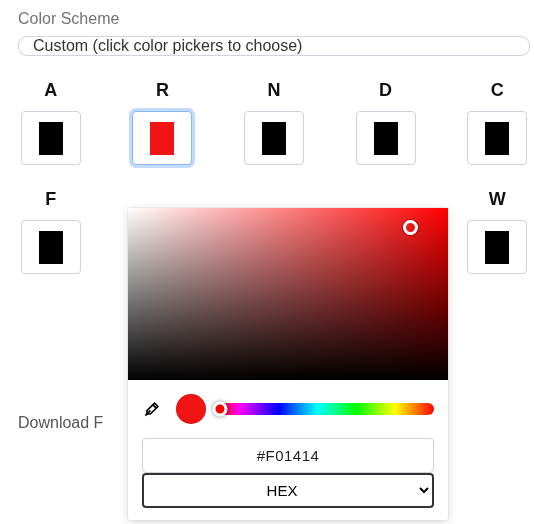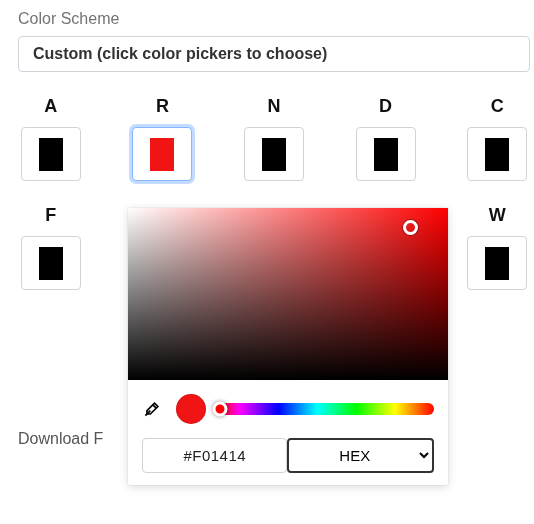--- a/index.html
+++ b/index.html
@@ -15,25 +15,24 @@
     position: relative;
   }
   .section-label {
     font-size: 16px;
     color: #737373;
     margin: 4px 0 8px 0;
   }
   .scheme-select {
     width: 100%;
     border: 1px solid #ced4da;
-    border-radius: 4px;
-    background: #fff;
-    padding: 8px 14px;
+    border-radius: 9px;
+    background: #fff;
+    padding: 0 14px;
     font-size: 16px;
-    font-weight: bold;
   }
   .swatch-grid {
     display: grid;
     grid-template-columns: repeat(5, 1fr);
     column-gap: 46px;
     row-gap: 24px;
     margin-top: 24px;
   }
   .swatch-col {
     display: flex;
@@ -128,21 +127,21 @@
     top: 50%;
     left: 0px;
     transform: translate(-50%, -50%);
     width: 15px;
     height: 15px;
     border-radius: 50%;
     background: #ff0000;
     border: 3px solid #fff;
     box-shadow: 0 0 4px rgba(0,0,0,.45);
   }
-  .picker-row2 { display:flex; margin-top: 14px; align-items: flex-end;}
+  .picker-row2 { display:flex; margin-top: 14px; flex-direction: column; align-items: flex-end;}
   .hex-input {
     width: 100%;
     text-align: center;
     font-size: 15px;
     padding: 8px 6px;
     border: 1px solid #ced4da;
     border-radius: 4px;
     letter-spacing: .5px;
     color:#222;
   }

